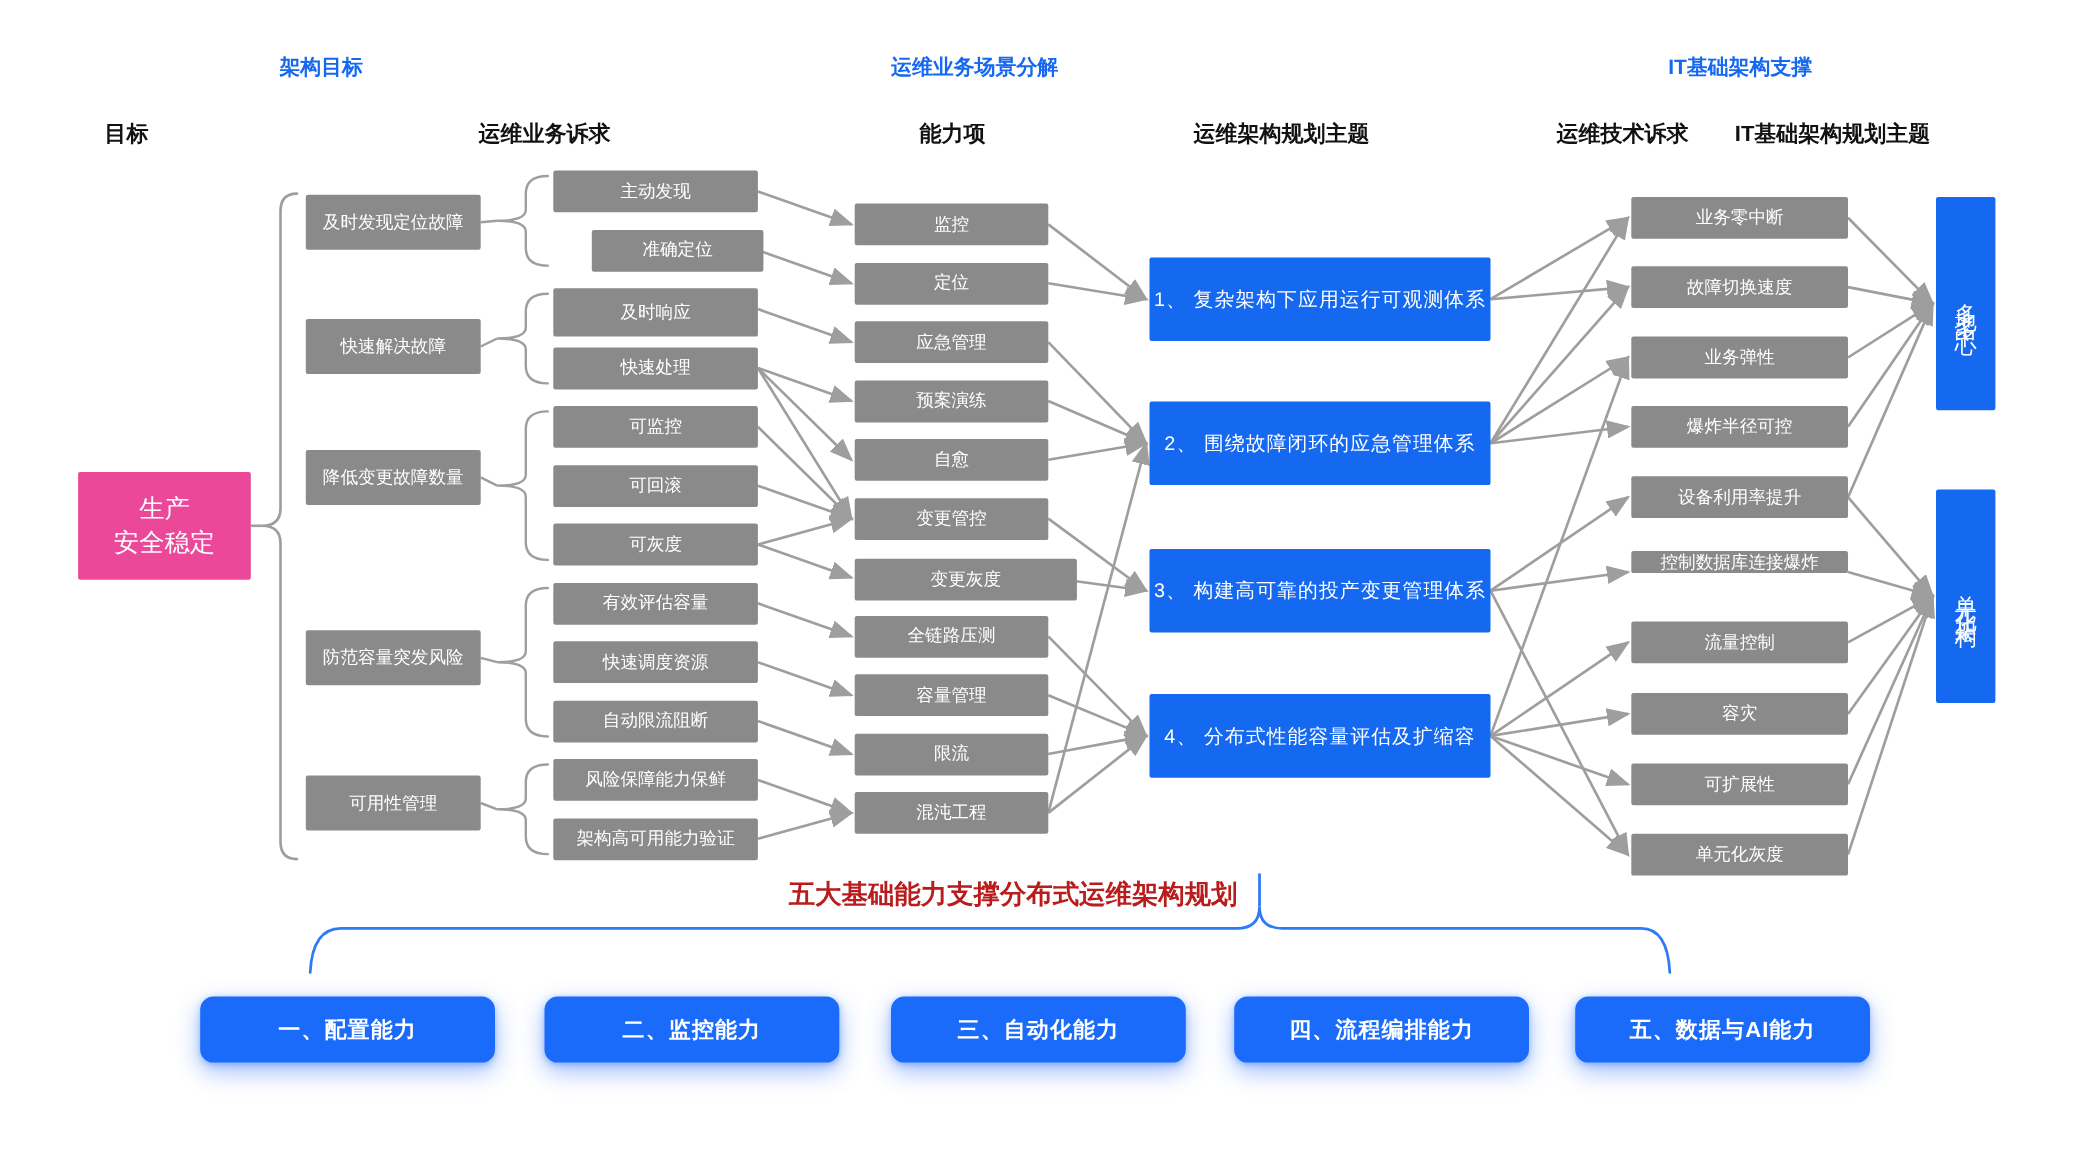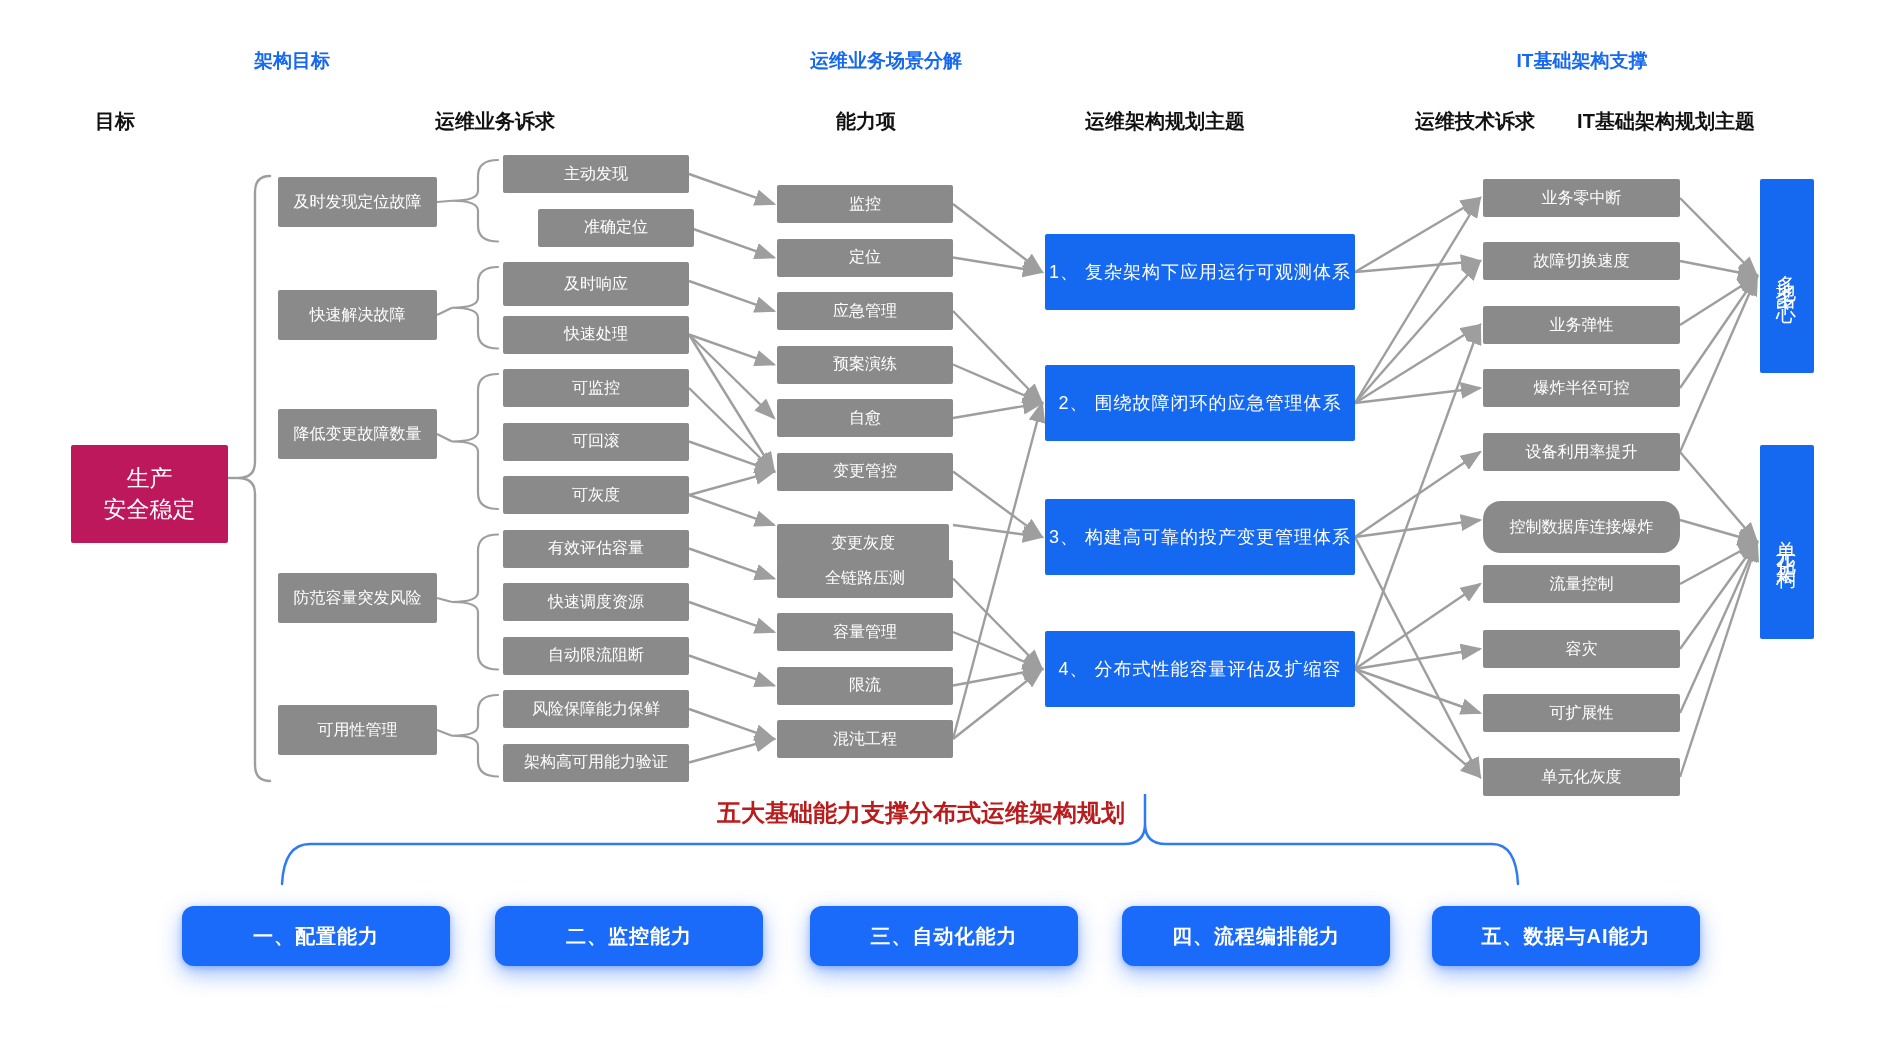--- a/index.html
+++ b/index.html
@@ -6,21 +6,21 @@
   body{width:1900px;height:1050px;position:relative;overflow:hidden;
        font-family:"Liberation Sans","DejaVu Sans",sans-serif;}
   #stage{position:absolute;inset:0;width:1900px;height:1050px;}
   #connectors{position:absolute;left:0;top:0;z-index:0;}
   #diagram-nodes,#static-labels{position:absolute;left:0;top:0;width:1900px;height:1050px;z-index:1;pointer-events:none;}
   .hdr{position:absolute;transform:translateX(-50%);font-size:19px;font-weight:bold;color:#1668f0;white-space:nowrap;}
   .col-label{position:absolute;transform:translateX(-50%);font-size:20px;font-weight:bold;color:#111;white-space:nowrap;}
   .node{position:absolute;display:flex;align-items:center;justify-content:center;
         text-align:center;box-sizing:border-box;}
   .gray-box{background:#8a8a8a;color:#fff;font-size:16px;border-radius:2px;}
-  .goal-root{background:#be185d;color:#fff;font-size:23px;line-height:1.35;white-space:pre-line;border-radius:2px;margin-top:16px;}
+  .goal-root{background:#ec4899;color:#fff;font-size:23px;line-height:1.35;white-space:pre-line;border-radius:2px;}
   .theme-box{background:#1568f0;color:#fff;font-size:18px;border-radius:2px;letter-spacing:1px;}
   .arch-box{background:#1568f0;color:#fff;font-size:20px;border-radius:2px;
             writing-mode:vertical-rl;letter-spacing:7px;}
   .bottom-title{position:absolute;transform:translateX(-50%);font-size:24px;font-weight:bold;color:#b91c1c;white-space:nowrap;}
   .cap-button{background:#1b6bfa;color:#fff;font-size:20px;font-weight:bold;border-radius:12px;
               box-shadow:0 8px 22px rgba(43,110,250,.45), 0 2px 6px rgba(43,110,250,.35);letter-spacing:1px;}
 </style>
 </head>
 <body>
 
@@ -133,35 +133,35 @@
       <div class="node gray-box" style="left: 503px; top: 583px; width: 186px; height: 38px;">快速调度资源</div>
       <div class="node gray-box" style="left: 503px; top: 636.5px; width: 186px; height: 38px;">自动限流阻断</div>
       <div class="node gray-box" style="left: 503px; top: 690px; width: 186px; height: 38px;">风险保障能力保鲜</div>
       <div class="node gray-box" style="left: 503px; top: 743.5px; width: 186px; height: 38px;">架构高可用能力验证</div>
       <div class="node gray-box" style="left: 777px; top: 185px; width: 176px; height: 38px;">监控</div>
       <div class="node gray-box" style="left: 777px; top: 238.5px; width: 176px; height: 38px;">定位</div>
       <div class="node gray-box" style="left: 777px; top: 292px; width: 176px; height: 38px;">应急管理</div>
       <div class="node gray-box" style="left: 777px; top: 345.5px; width: 176px; height: 38px;">预案演练</div>
       <div class="node gray-box" style="left: 777px; top: 399px; width: 176px; height: 38px;">自愈</div>
       <div class="node gray-box" style="left: 777px; top: 452.5px; width: 176px; height: 38px;">变更管控</div>
-      <div class="node gray-box" style="left: 777px; top: 524px; width: 172px; height: 38px;">变更灰度</div>
+      <div class="node gray-box" style="left: 777px; top: 508px; width: 202px; height: 38px;">变更灰度</div>
       <div class="node gray-box" style="left: 777px; top: 559.5px; width: 176px; height: 38px;">全链路压测</div>
       <div class="node gray-box" style="left: 777px; top: 613px; width: 176px; height: 38px;">容量管理</div>
       <div class="node gray-box" style="left: 777px; top: 666.5px; width: 176px; height: 38px;">限流</div>
       <div class="node gray-box" style="left: 777px; top: 720px; width: 176px; height: 38px;">混沌工程</div>
       <div class="node theme-box" style="left: 1045px; top: 234px; width: 310px; height: 76px;">1、 复杂架构下应用运行可观测体系</div>
       <div class="node theme-box" style="left: 1045px; top: 365px; width: 310px; height: 76px;">2、 围绕故障闭环的应急管理体系</div>
       <div class="node theme-box" style="left: 1045px; top: 499px; width: 310px; height: 76px;">3、 构建高可靠的投产变更管理体系</div>
       <div class="node theme-box" style="left: 1045px; top: 631px; width: 310px; height: 76px;">4、 分布式性能容量评估及扩缩容</div>
       <div class="node gray-box" style="left: 1483px; top: 179px; width: 197px; height: 38px;">业务零中断</div>
       <div class="node gray-box" style="left: 1483px; top: 242px; width: 197px; height: 38px;">故障切换速度</div>
       <div class="node gray-box" style="left: 1483px; top: 306px; width: 197px; height: 38px;">业务弹性</div>
       <div class="node gray-box" style="left: 1483px; top: 369px; width: 197px; height: 38px;">爆炸半径可控</div>
       <div class="node gray-box" style="left: 1483px; top: 433px; width: 197px; height: 38px;">设备利用率提升</div>
-      <div class="node gray-box" style="left: 1483px; top: 501px; width: 197px; height: 52px; border-radius: 18px;">控制数据库连接爆炸</div>
+      <div class="node gray-box" style="left: 1483px; top: 501px; width: 197px; height: 20px;">控制数据库连接爆炸</div>
       <div class="node gray-box" style="left: 1483px; top: 565px; width: 197px; height: 38px;">流量控制</div>
       <div class="node gray-box" style="left: 1483px; top: 630px; width: 197px; height: 38px;">容灾</div>
       <div class="node gray-box" style="left: 1483px; top: 694px; width: 197px; height: 38px;">可扩展性</div>
       <div class="node gray-box" style="left: 1483px; top: 758px; width: 197px; height: 38px;">单元化灰度</div>
       <div class="node arch-box" style="left: 1760px; top: 179px; width: 54px; height: 194px;">多地多中心</div>
       <div class="node arch-box" style="left: 1760px; top: 445px; width: 54px; height: 194px;">单元化架构</div>
       <div class="node cap-button" style="left: 182px; top: 906px; width: 268px; height: 60px;">一、配置能力</div>
       <div class="node cap-button" style="left: 495px; top: 906px; width: 268px; height: 60px;">二、监控能力</div>
       <div class="node cap-button" style="left: 810px; top: 906px; width: 268px; height: 60px;">三、自动化能力</div>
       <div class="node cap-button" style="left: 1122px; top: 906px; width: 268px; height: 60px;">四、流程编排能力</div>

